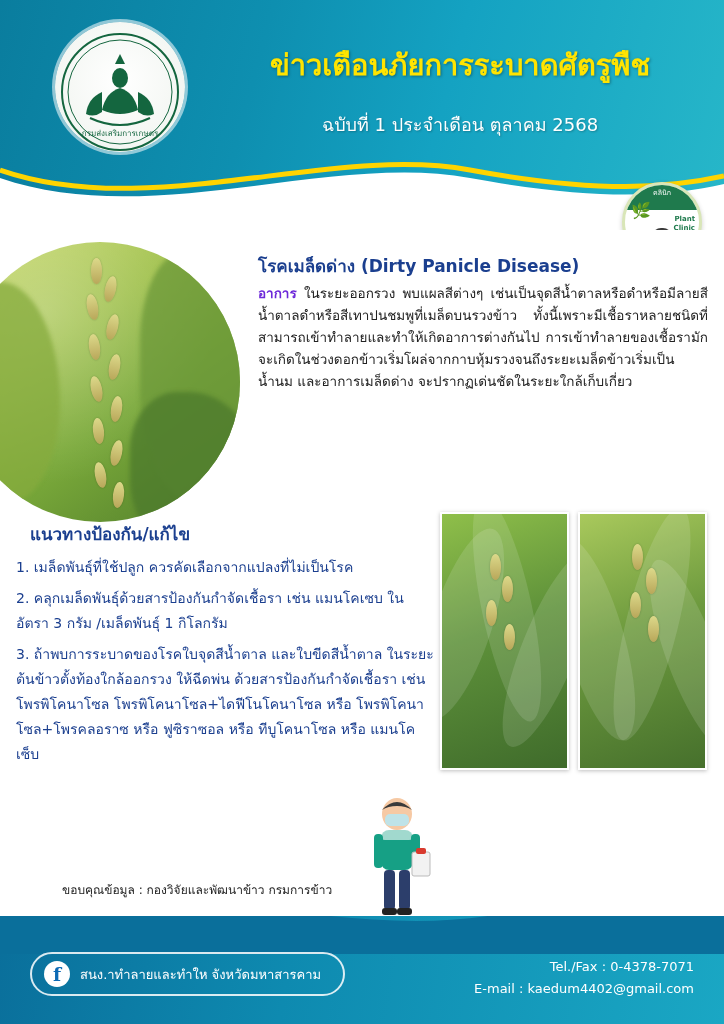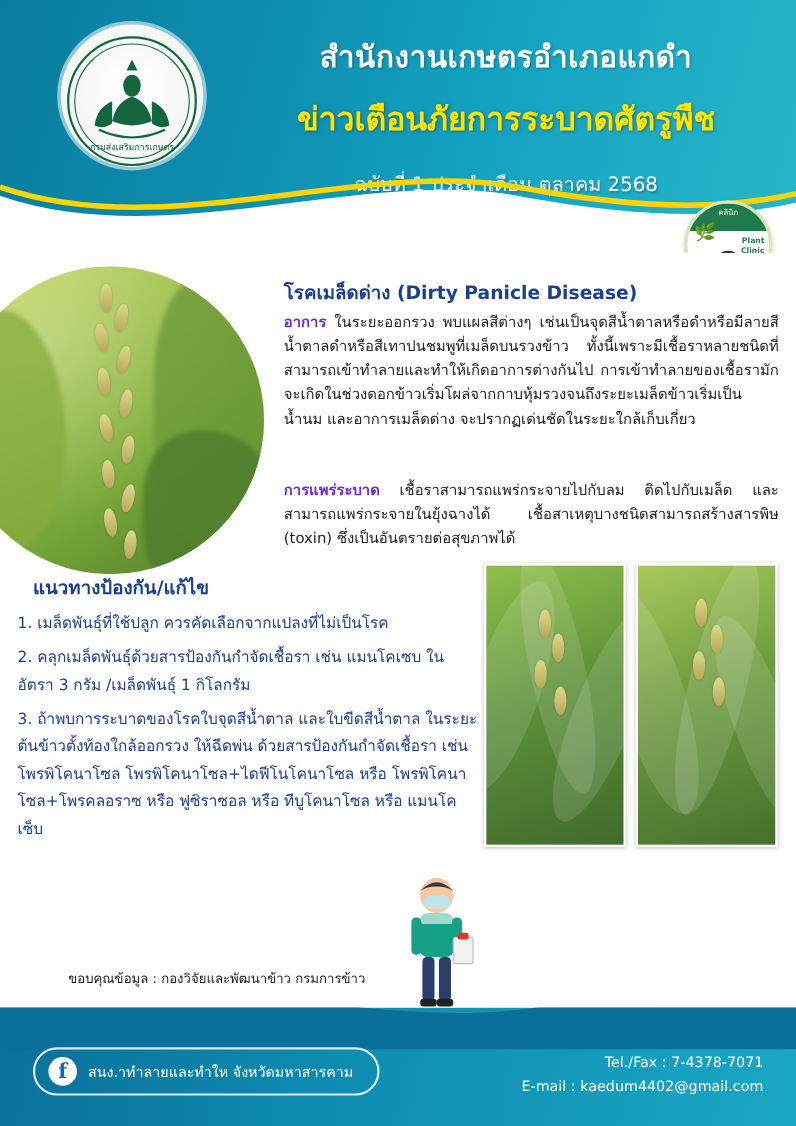--- a/index.html
+++ b/index.html
@@ -128,21 +128,20 @@
         <ellipse cx="60" cy="46" rx="8" ry="10" fill="#14663f"></ellipse>
         <path d="M60 56 q-14 4 -18 22 q18 8 36 0 q-4 -18 -18 -22z" fill="#14663f"></path>
         <path d="M42 60 q-14 6 -16 22 q8 4 16 -2z" fill="#14663f"></path>
         <path d="M78 60 q14 6 16 22 q-8 4 -16 -2z" fill="#14663f"></path>
         <path d="M30 86 q30 14 60 0" fill="none" stroke="#14663f" stroke-width="2"></path>
         <text x="60" y="104" font-size="8" fill="#14663f" text-anchor="middle" font-family="DejaVu Sans">กรมส่งเสริมการเกษตร</text>
       </svg>
     </div>
 
     <div class="head-texts">
-      <div class="head-line1">สำนักงานเกษตรอำเภอแกดำ</div>
       <div class="head-line2">ข่าวเตือนภัยการระบาดศัตรูพืช</div>
       <div class="head-line3">ฉบับที่ 1 ประจำเดือน ตุลาคม 2568</div>
     </div>
 
     <svg class="header-wave" viewBox="0 0 724 90" preserveAspectRatio="none">
       <path d="M0,34 C150,86 330,8 470,34 C600,58 670,52 724,40 L724,90 L0,90 Z" fill="#ffffff"></path>
       <path d="M0,26 C150,78 330,0 470,26 C600,50 670,44 724,32" fill="none" stroke="#ffd400" stroke-width="5"></path>
       <path d="M0,46 C150,98 330,20 470,46 C600,70 670,64 724,52" fill="none" stroke="#ffffff" stroke-width="3" opacity=".8"></path>
     </svg>
 
@@ -181,23 +180,20 @@
         <div class="grain" style="left:32px;top:240px;transform:rotate(6deg);"></div>
       </div>
     </div>
 
     <div class="disease-title">โรคเมล็ดด่าง (Dirty Panicle Disease)</div>
 
     <div class="para p1">
       <span class="lead-red">อาการ</span><span> ในระยะออกรวง พบแผลสีต่างๆ เช่นเป็นจุดสีน้ำตาลหรือดำหรือมีลายสีน้ำตาลดำหรือสีเทาปนชมพูที่เมล็ดบนรวงข้าว ทั้งนี้เพราะมีเชื้อราหลายชนิดที่สามารถเข้าทำลายและทำให้เกิดอาการต่างกันไป การเข้าทำลายของเชื้อรามักจะเกิดในช่วงดอกข้าวเริ่มโผล่จากกาบหุ้มรวงจนถึงระยะเมล็ดข้าวเริ่มเป็นน้ำนม และอาการเมล็ดด่าง จะปรากฏเด่นชัดในระยะใกล้เก็บเกี่ยว</span>
     </div>
 
-    <div class="para p2">
-      <span class="lead-red">การแพร่ระบาด</span><span> เชื้อราสามารถแพร่กระจายไปกับลม ติดไปกับเมล็ด และสามารถแพร่กระจายในยุ้งฉางได้ เชื้อสาเหตุบางชนิดสามารถสร้างสารพิษ (toxin) ซึ่งเป็นอันตรายต่อสุขภาพได้</span>
-    </div>
 
     <div class="guide-title">แนวทางป้องกัน/แก้ไข</div>
 
     <div class="guide-list">
       <div class="guide-item">1. เมล็ดพันธุ์ที่ใช้ปลูก ควรคัดเลือกจากแปลงที่ไม่เป็นโรค</div>
       <div class="guide-item">2. คลุกเมล็ดพันธุ์ด้วยสารป้องกันกำจัดเชื้อรา เช่น แมนโคเซบ ในอัตรา 3 กรัม /เมล็ดพันธุ์ 1 กิโลกรัม</div>
       <div class="guide-item">3. ถ้าพบการระบาดของโรคใบจุดสีน้ำตาล และใบขีดสีน้ำตาล ในระยะต้นข้าวตั้งท้องใกล้ออกรวง ให้ฉีดพ่น ด้วยสารป้องกันกำจัดเชื้อรา เช่น โพรพิโคนาโซล โพรพิโคนาโซล+ไดฟีโนโคนาโซล หรือ โพรพิโคนาโซล+โพรคลอราซ หรือ ฟูซิราซอล หรือ ทีบูโคนาโซล หรือ แมนโคเซ็บ</div>
     </div>
 
     <div class="photo-r1">
@@ -245,17 +241,17 @@
       <path d="M0,30 C170,-20 330,60 500,30 C610,10 680,14 724,20" fill="none" stroke="#3aa83f" stroke-width="8"></path>
       <path d="M0,22 C170,-28 330,52 500,22 C610,2 680,6 724,12" fill="none" stroke="#ffffff" stroke-width="4"></path>
     </svg>
 
     <div class="fb-pill">
       <span class="fb-circle">f</span>
       <span class="fb-text">สนง.าทำลายและทำให จังหวัดมหาสารคาม</span>
     </div>
 
     <div class="contact">
-      <div>Tel./Fax : 7-4378-7071</div>
+      <div>Tel./Fax : 0-4378-7071</div>
       <div>E-mail : kaedum4402@gmail.com</div>
     </div>
   </div>
 </div>
 
 </body></html>

